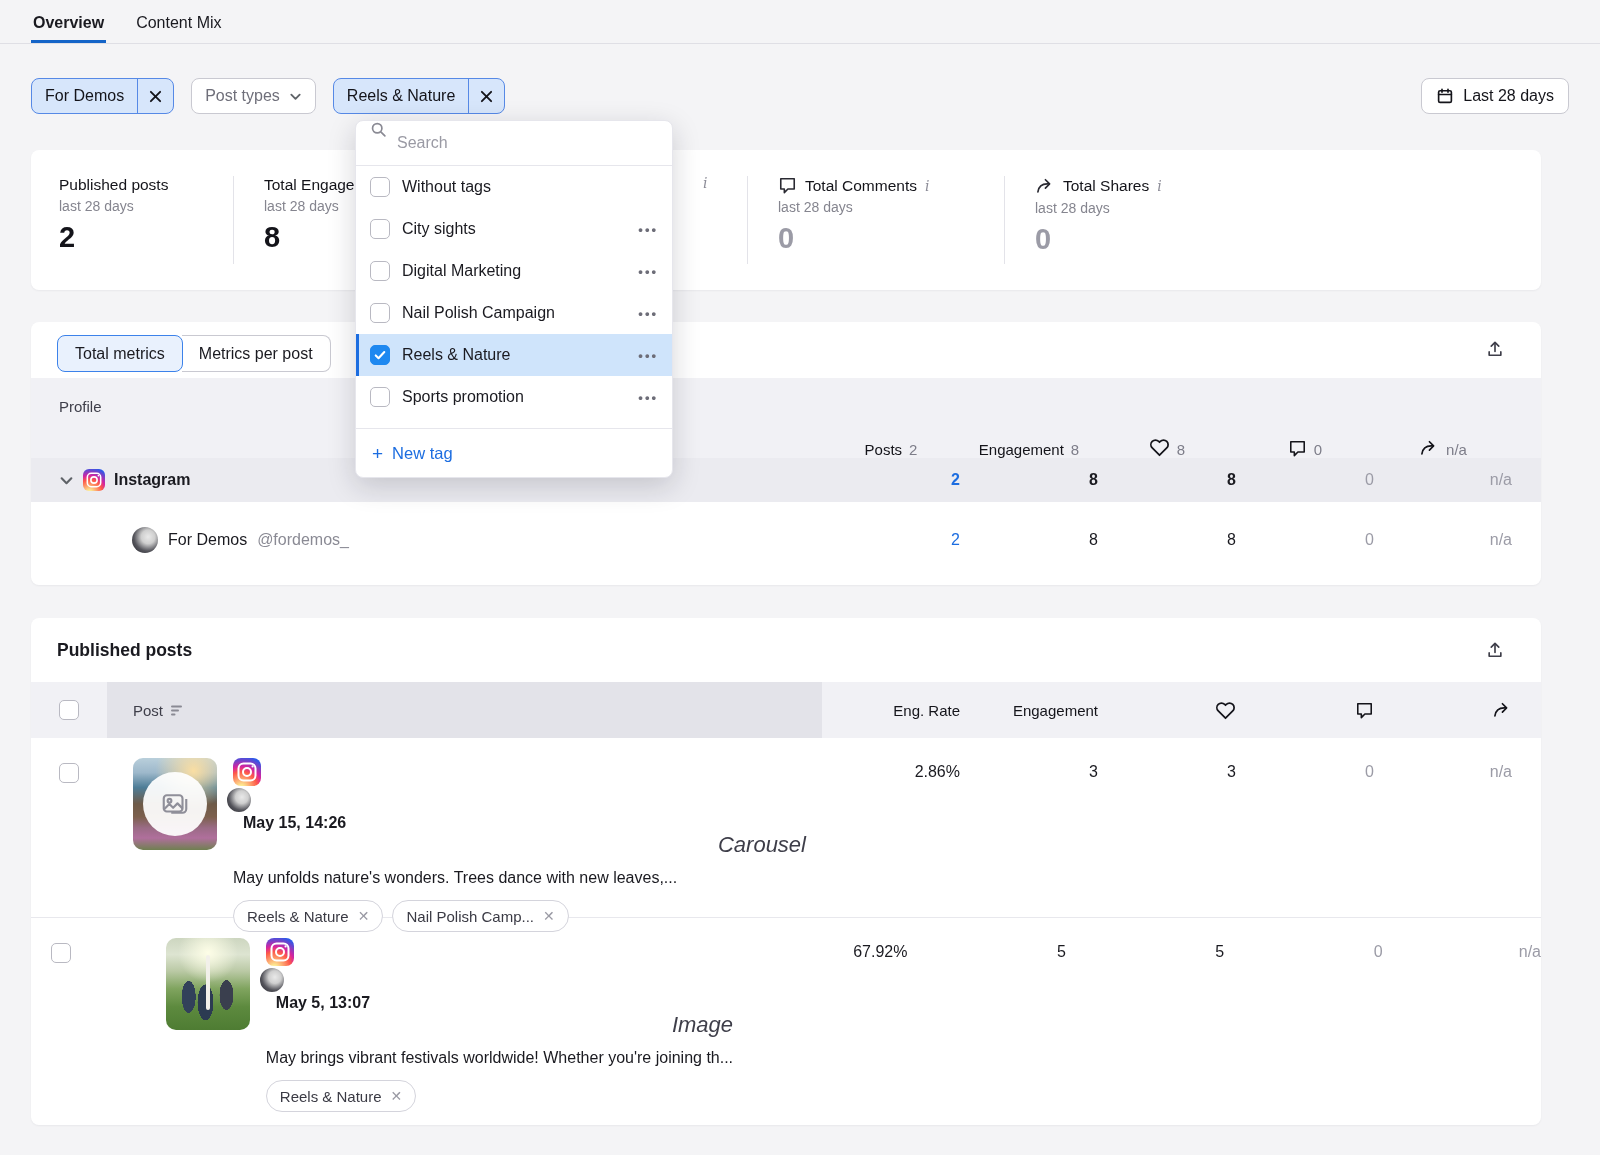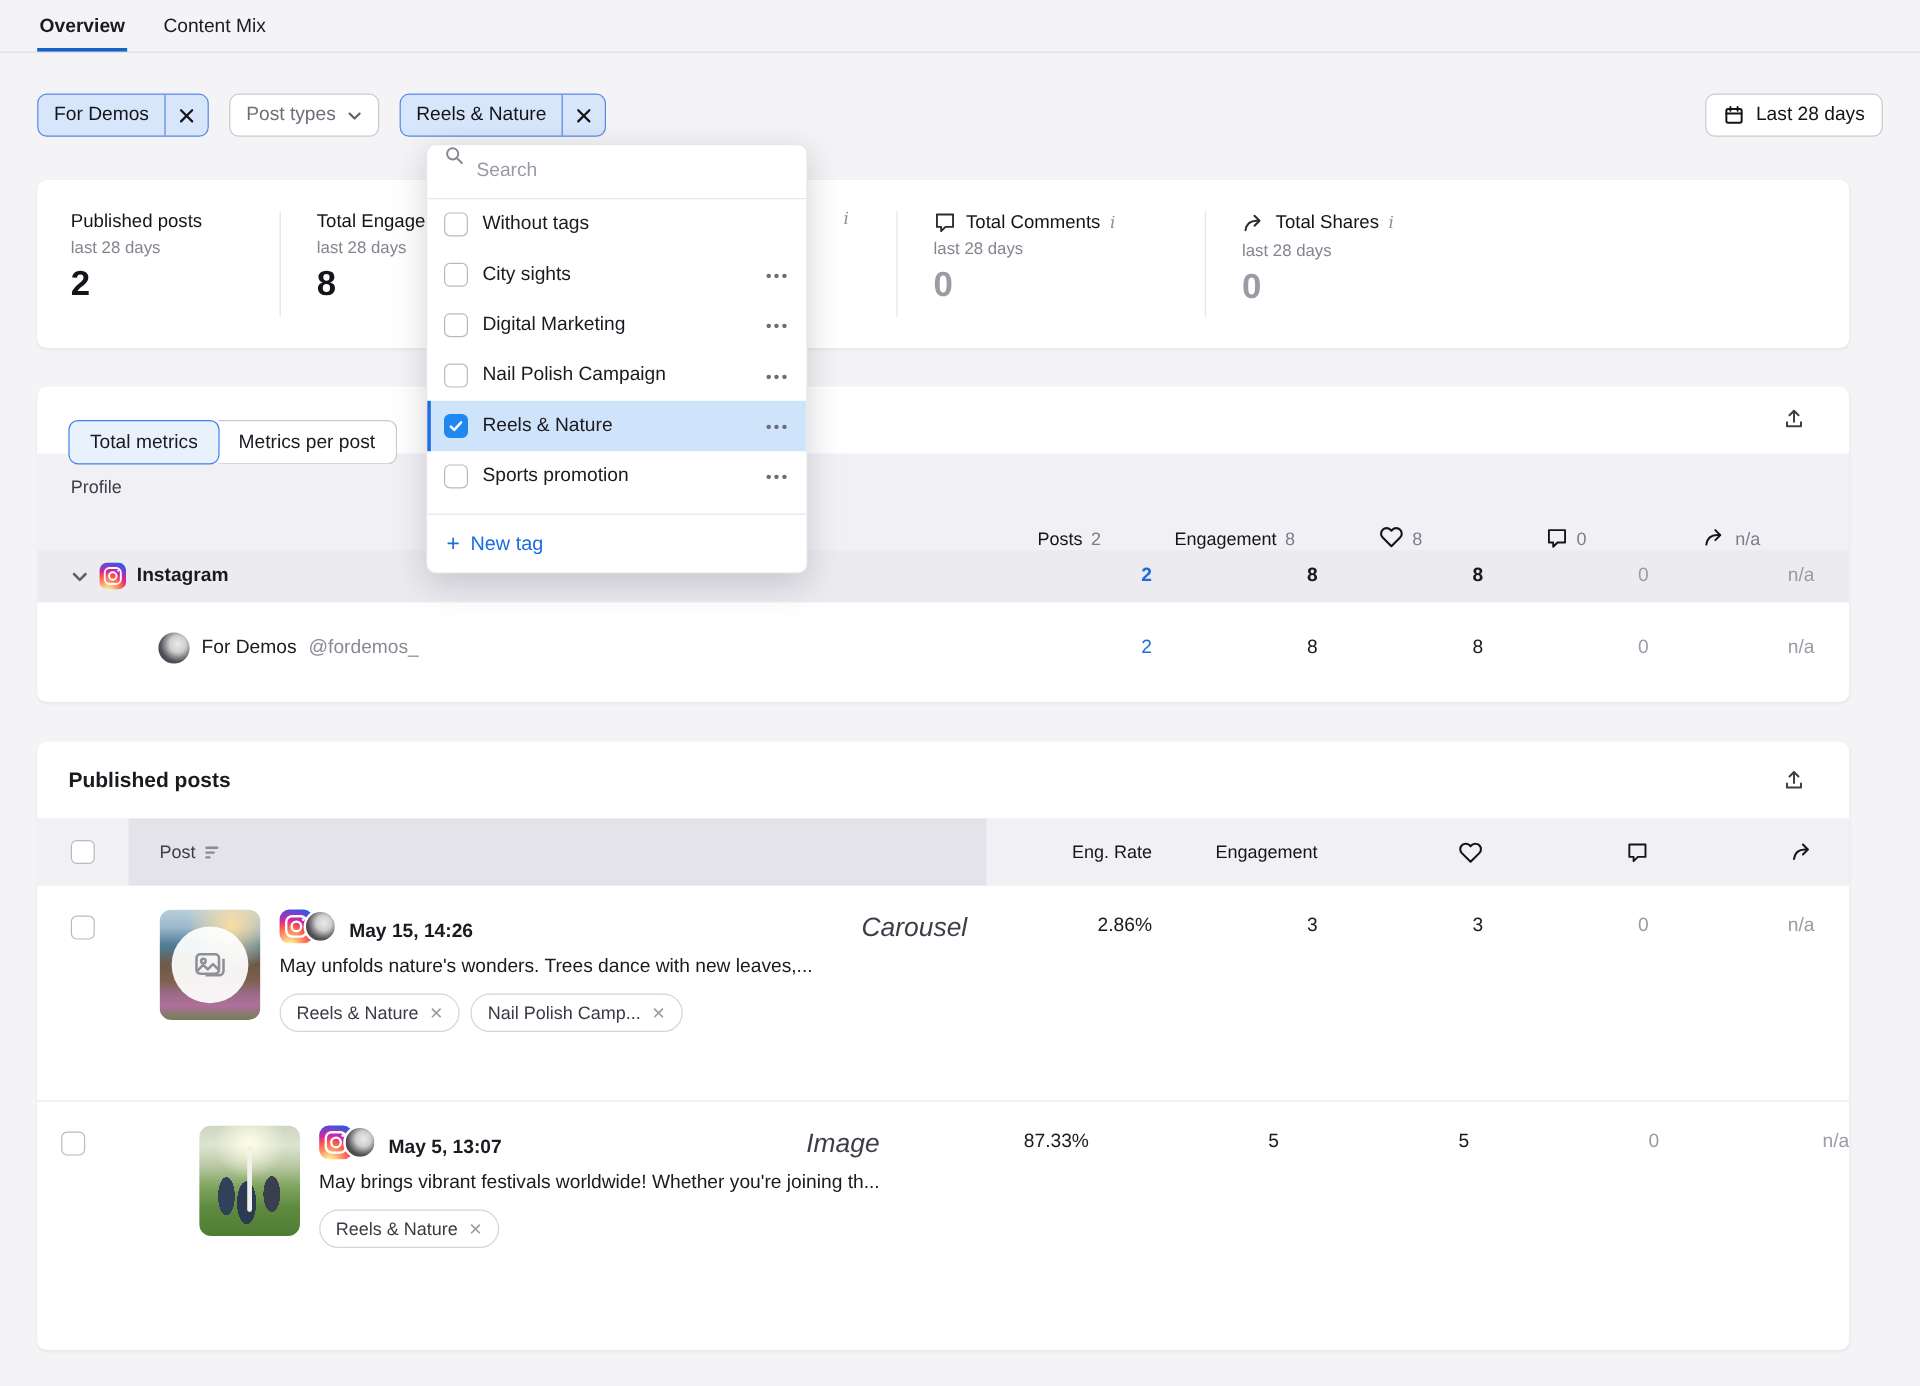--- a/index.html
+++ b/index.html
@@ -38,21 +38,21 @@
   .sumhead .micon { color:#2a2a32; }
   .info-i { font-family:"DejaVu Serif",serif; font-style:italic; color:#8d8d98; font-size:14px; line-height:1; }
   .spacer174 { display:inline-block; width:174px; }
   .sumperiod { font-size:14px; color:#85858f; margin-top:4px; }
   .sumvalue { font-size:29px; font-weight:700; margin-top:7px; color:#14141a; }
   .sumvalue.muted { color:#9b9ba6; }
 
   
   .profiles { top:322px; height:263px; overflow:hidden; }
   .ptoolbar { height:56px; position:relative; }
-  .seggroup { position:absolute; left:26px; top:13px; display:flex;margin-top:15px; }
+  .seggroup { position:absolute; left:26px; top:13px; display:flex; }
   .segbtn { height:37px; display:flex; align-items:center; padding:0 17px; font-size:16px; background:#fff; border:1px solid #c9c9d1; cursor:pointer; }
   .segbtn.sel { background:#e9f1fd; border:1px solid #3c82ea; border-radius:8px; position:relative; z-index:2; }
   .segbtn.unsel { border-left:none; border-radius:0 8px 8px 0; margin-left:-1px; }
   .export { position:absolute; right:36px; top:17px; color:#3f3f4a; cursor:pointer; }
 
   .grid-row { display:flex; align-items:center; }
   .labelcell { width:791px; }
   .numcell { width:138px; text-align:right; font-size:16px; }
   .phead { height:80px; background:#f1f1f5; align-items:stretch; }
   .phead .labelcell { display:flex; align-items:flex-start; padding:20px 0 0 28px; font-size:15px; color:#3e3e49; }
@@ -102,21 +102,21 @@
       linear-gradient(180deg,#b9cfdb 0%,#9db8cb 16%,#4e7d97 32%,#6e5a48 50%,#7c604d 64%,#9a6b85 76%,#b06f9c 87%,#6f8050 100%); }
   .thumb2 { background:
       radial-gradient(circle at 50% 16%, rgba(255,255,232,.95), rgba(255,255,232,0) 34%),
       radial-gradient(ellipse 7px 16px at 27% 64%, #32415a 99%, transparent 100%),
       radial-gradient(ellipse 8px 18px at 47% 70%, #2c3b52 99%, transparent 100%),
       radial-gradient(ellipse 7px 15px at 72% 62%, #3a3f4e 99%, transparent 100%),
       linear-gradient(180deg,#cdd6c0 0%,#dde4d1 18%,#bac9a5 36%,#80a45f 55%,#5d8a3e 75%,#4e7c33 100%); }
   .thumb2::after { content:""; position:absolute; left:48%; top:18%; width:4px; height:60%; background:#f2f0ea; border-radius:2px; }
   .thumb-overlay { position:absolute; left:50%; top:50%; transform:translate(-50%,-50%); width:64px; height:64px; border-radius:50%; background:rgba(255,255,255,.93); display:flex; align-items:center; justify-content:center; color:#8f8f99; }
   .postinfo { flex:1; min-width:0; }
-  .postline1 { display:flex; align-items:flex-end; }
+  .postline1 { display:flex; align-items:flex-start;flex-direction:column; }
   .postdate { font-weight:700; font-size:16px; margin-left:10px; }
   .posttype { margin-left:auto; font-style:italic; font-size:22px; color:#3e3e49; }
   .caption { margin-top:11px; font-size:16px; color:#1a1a20; white-space:nowrap; overflow:hidden; }
   .tagrow { margin-top:13px; display:flex; gap:9px; }
   .tagpill { height:32px; border:1px solid #d4d4dc; border-radius:16px; display:flex; align-items:center; padding:0 13px; font-size:15px; color:#3a3a44; background:#fff; gap:9px; }
   .tagpill .tx { color:#9a9aa4; cursor:pointer; font-size:14px; }
 
   
   .dropdown { position:absolute; left:355px; top:120px; width:318px; background:#fff; border-radius:8px; border:1px solid #e6e6ec; box-shadow:0 8px 28px rgba(20,20,40,.18); z-index:50; overflow:hidden; }
   .dd-search { height:45px; display:flex; gap:10px; padding:0 14px; border-bottom:1px solid #e6e6ec; }
@@ -437,21 +437,21 @@
         </div>
         <div class="caption">May brings vibrant festivals worldwide! Whether you're joining th...</div>
         <div class="tagrow">
           <span class="tagpill">
             <span>Reels &amp; Nature</span>
             <span class="tx">✕</span>
           </span>
         </div>
       </div>
     </div>
-    <div class="numcell">87.33%</div>
+    <div class="numcell">67.92%</div>
     <div class="numcell">5</div>
     <div class="numcell">5</div>
     <div class="numcell muted">0</div>
     <div class="numcell muted">n/a</div>
   </div>
 </div>
 
 <div class="dropdown">
   <div class="dd-search">
     <span>

